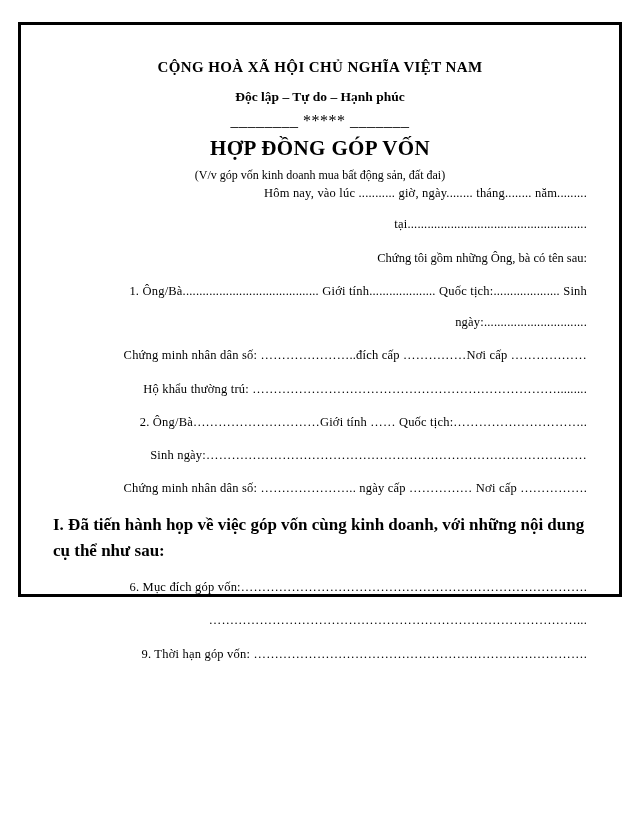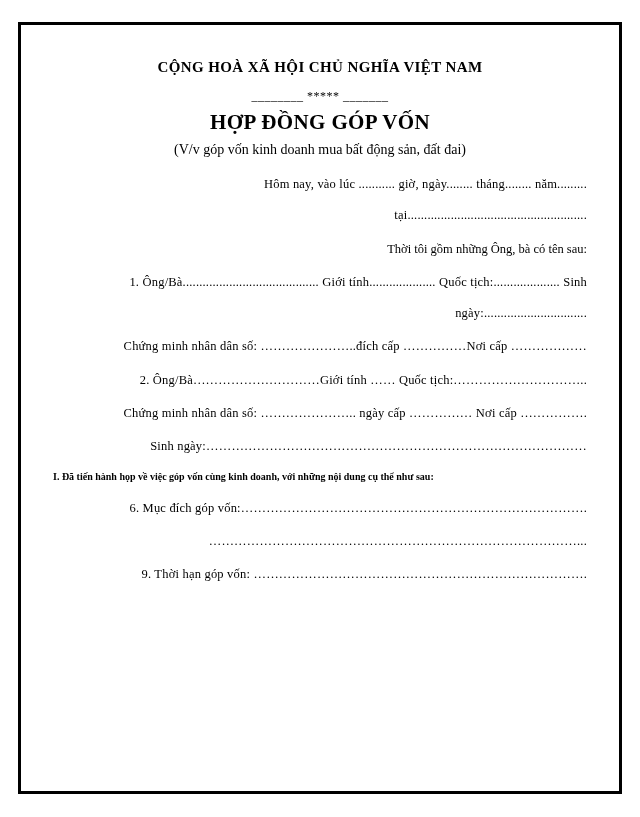--- a/index.html
+++ b/index.html
@@ -12,21 +12,21 @@
     height: 817px;
     font-family: "Liberation Serif", "DejaVu Serif", serif;
     color: #000000;
     overflow: hidden;
   }
   .page {
     position: absolute;
     left: 18px;
     top: 22px;
     width: 604px;
-    height: 772px;
+    height: 575px;
     border: 3px solid #000000;
     box-sizing: border-box;
     background: #ffffff;
   }
   .page-inner {
     padding: 34px 32px 10px 32px;
     box-sizing: border-box;
   }
   .line-center {
     text-align: center;
@@ -36,87 +36,88 @@
     font-size: 15px;
     letter-spacing: 0.4px;
     margin-bottom: 13px;
   }
   .motto {
     font-weight: bold;
     font-size: 13.5px;
     margin-bottom: 7px;
   }
   .stars {
-    font-size: 12px;
+    font-size: 16px;
     letter-spacing: 0.5px;
     margin-bottom: 6px;
   }
   .doc-title {
     font-weight: bold;
     font-size: 21px;
     letter-spacing: 0.4px;
     margin-top: 6px;
     margin-bottom: 7px;
   }
   .doc-subtitle {
-    font-size: 14px;
-    margin-bottom: 16px;
+    font-size: 12px;
   }
   .body-p {
     font-size: 12.5px;
     line-height: 1.62;
     margin: 0 0 13px 0;
     text-align: right;
   }
   .body-p.tight {
     margin-bottom: 11px;
   }
   .section-head {
-    font-size: 10px;
+    font-size: 17px;
     font-weight: bold;
     line-height: 1.55;
     margin: 0 0 13px 0;
   }
   .dotline {
     letter-spacing: 0.2px;
   }
 </style>
 </head>
 <body>
 
 <div class="page">
   <div class="page-inner">
 
     <div class="line-center national-title">CỘNG HOÀ XÃ HỘI CHỦ NGHĨA VIỆT NAM</div>
 
+    <div class="line-center motto">Độc lập – Tự do – Hạnh phúc</div>
 
     <div class="line-center stars">________ ***** _______</div>
 
     <div class="line-center doc-title">HỢP ĐỒNG GÓP VỐN</div>
 
     <div class="line-center doc-subtitle">(V/v góp vốn kinh doanh mua bất động sản, đất đai)</div>
 
     <p class="body-p tight dotline">Hôm nay, vào lúc ........... giờ, ngày........ tháng........ năm.........</p>
 
     <p class="body-p dotline">tại......................................................</p>
 
-    <p class="body-p">Thời tôi gồm những Ông, bà có tên sau:</p>
+    <p class="body-p">Chứng tôi gồm những Ông, bà có tên sau:</p>
 
     <p class="body-p tight dotline">1. Ông/Bà......................................... Giới tính.................... Quốc tịch:.................... Sinh</p>
 
     <p class="body-p dotline">ngày:...............................</p>
 
     <p class="body-p dotline">Chứng minh nhân dân số: …………………..đích cấp ……………Nơi cấp ………………</p>
 
+    <p class="body-p dotline">Hộ khẩu thường trú: ……………………………………………………………….........</p>
 
     <p class="body-p dotline">2. Ông/Bà…………………………Giới tính …… Quốc tịch:…………………………..</p>
 
+    <p class="body-p dotline">Sinh ngày:………………………………………………………………………………</p>
+
     <p class="body-p dotline">Chứng minh nhân dân số: ………………….. ngày cấp …………… Nơi cấp …………….</p>
-
-    <p class="body-p dotline">Sinh ngày:………………………………………………………………………………</p>
 
 
     <p class="section-head">I. Đã tiến hành họp về việc góp vốn cùng kinh doanh, với những nội dung cụ thể như sau:</p>
 
     <p class="body-p dotline">6. Mục đích góp vốn:……………………………………………………………………….</p>
 
 
     <p class="body-p dotline">……………………………………………………………………………...</p>
 
     <p class="body-p dotline">9. Thời hạn góp vốn: …………………………………………………………………….</p>

